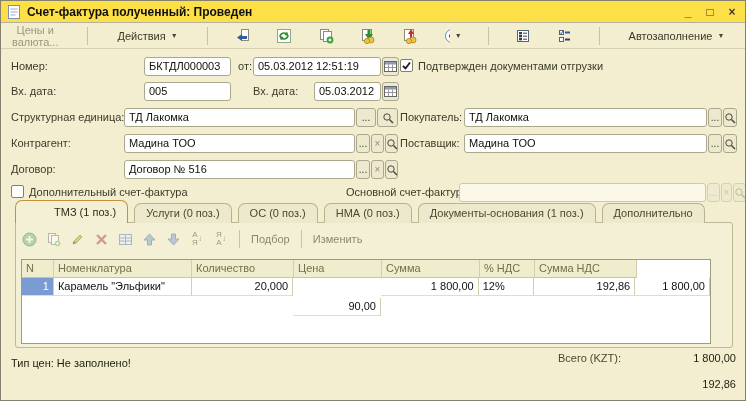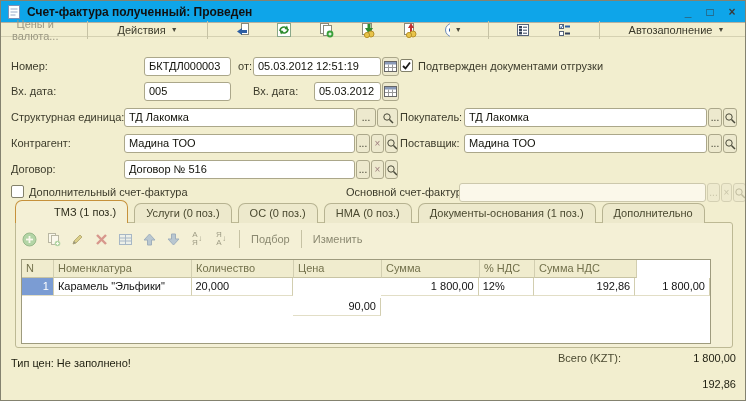--- a/index.html
+++ b/index.html
@@ -3,27 +3,27 @@
 <meta charset="utf-8">
 <style>
   html,body{margin:0;padding:0;background:#c8c4b8;}
   .window{
     position:relative;width:746px;height:401px;margin:0;
     background:#F2EECF;border:1px solid #84826F;box-sizing:border-box;
     font-family:"Liberation Sans",sans-serif;font-size:11px;color:#1E1E10;
     overflow:hidden;
   }
   
-  .titlebar{position:absolute;left:0;top:0;right:0;height:22px;background:#0ea5e9;
+  .titlebar{position:absolute;left:0;top:0;right:0;height:22px;background:#fde047;
     border-bottom:1px solid #B5B1A2;display:flex;align-items:center;padding:0 6px;gap:6px;box-sizing:border-box;}
   .titlebar .ttl{font-size:12px;font-weight:bold;color:#111;white-space:nowrap;}
   .winbtns{margin-left:auto;display:flex;gap:8px;align-items:center;color:#3A3A3A;font-weight:bold;}
   .winbtns span{width:14px;text-align:center;cursor:default;font-size:12px;}
   
-  .toolbar{position:absolute;left:0;top:22px;right:0;height:14px;display:flex;align-items:center;
+  .toolbar{position:absolute;left:0;top:22px;right:0;height:26px;display:flex;align-items:center;
     padding:0 5px;gap:20px;border-bottom:1px solid #D5D1B2;box-sizing:border-box;}
   .tbtn{background:none;border:1px solid transparent;border-radius:2px;font-family:inherit;
     font-size:11px;color:#3A392A;display:flex;align-items:center;gap:3px;padding:2px 5px;height:22px;box-sizing:border-box;}
   .tbtn.ico{width:24px;justify-content:center;padding:2px;}
   .tbtn.muted{color:#9B9883;}
   .dd{font-size:7px;color:#4A4A3A;margin-left:2px;}
   .sep{width:1px;height:18px;background:#C6C2A4;margin:0 3px;flex:0 0 1px;}
   
   .lbl{position:absolute;white-space:nowrap;color:#3C3B2B;}
   .fld{position:absolute;height:19px;background:#fff;border:1px solid #ABA78A;border-radius:3px;
@@ -365,21 +365,21 @@
           <div class="th" style="width: 138px;">Номенклатура</div>
           <div class="th" style="width: 102px;">Количество</div>
           <div class="th" style="width: 88px;">Цена</div>
           <div class="th" style="width: 98px;">Сумма</div>
           <div class="th" style="width: 55px;">% НДС</div>
           <div class="th" style="width: 102px;">Сумма НДС</div>
         </div>
         <div class="tr">
           <div class="td ncell" style="width: 32px; text-align: right;">1</div>
           <div class="td" style="width: 138px; text-align: left;">Карамель "Эльфики"</div>
-          <div class="td" style="width: 102px; text-align: left;">20,000</div>
+          <div class="td" style="width: 102px; text-align: right;">20,000</div>
           <div class="td" style="width: 88px; text-align: right; margin-top: 20px;">90,00</div>
           <div class="td" style="width: 98px; text-align: right;">1 800,00</div>
           <div class="td" style="width: 55px; text-align: left;">12%</div>
           <div class="td" style="width: 102px; text-align: right;">192,86</div>
           <div class="td" style="width: 75px; text-align: right;">1 800,00</div>
         </div>
       </div>
   </div>
 
   <span class="foot" style="left:10px;top:356px;color:#1E1E10">Тип цен: Не заполнено!</span>

